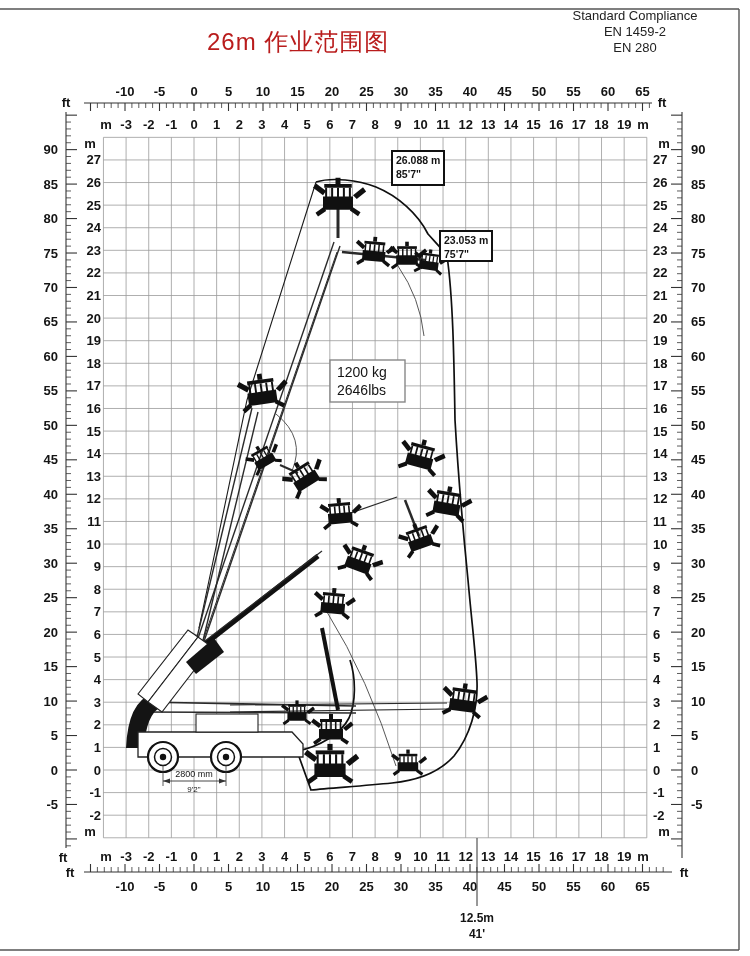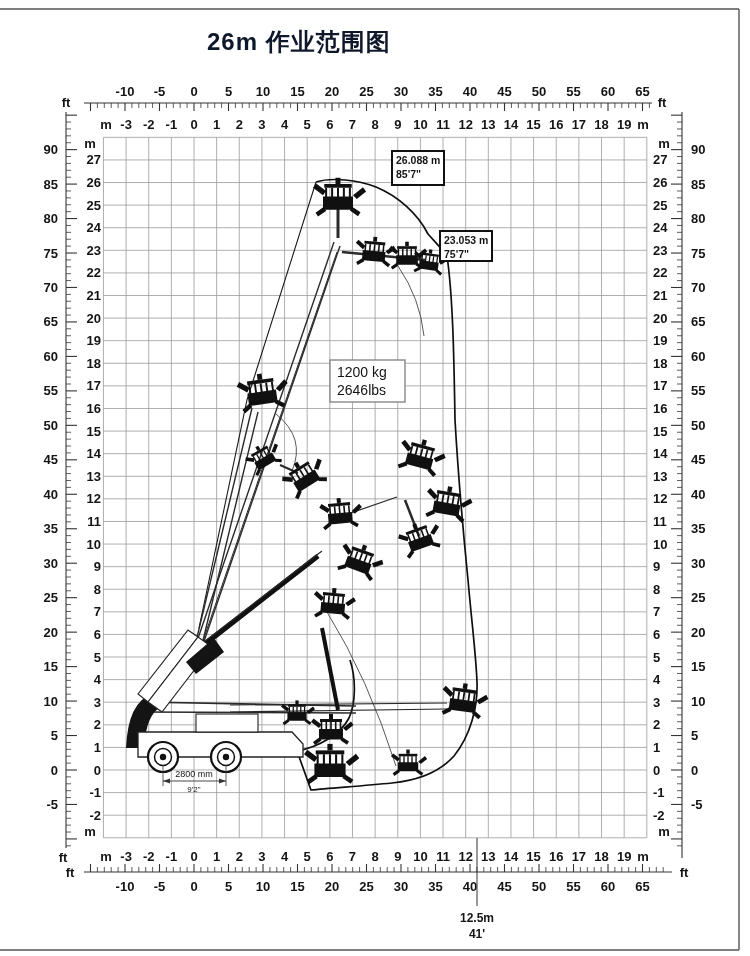--- a/index.html
+++ b/index.html
@@ -1,36 +1,41 @@
 <!DOCTYPE html>
 <html><head>
 <meta charset="utf-8">
 <style>
   html,body{margin:0;padding:0;background:#f8f8f8;}
   .page{position:relative;width:750px;height:956px;background:#ffffff;overflow:hidden;
         font-family:"Liberation Sans","DejaVu Sans",sans-serif;color:#111;}
-  .title{position:absolute;left:207px;top:26px;font-size:24px;letter-spacing:1px;color:#0f172a;font-weight:bold;}
+  .title{position:absolute;left:207px;top:26px;font-size:24px;letter-spacing:1px;color:#b91c1c;}
   .compliance{position:absolute;left:543px;top:7px;width:184px;text-align:center;color:#222;}
   .compliance .head{font-size:13px;line-height:17px;}
   .compliance .std{font-size:13px;line-height:16px;}
   svg{position:absolute;left:0;top:0;}
   svg text{fill:#141414;}
   .ax{font:700 13px "Liberation Sans","DejaVu Sans",sans-serif;}
   .unit{font:700 13px "Liberation Sans","DejaVu Sans",sans-serif;}
   .annB{font:700 10.5px "Liberation Sans","DejaVu Sans",sans-serif;}
   .annL{font:400 14px "Liberation Sans","DejaVu Sans",sans-serif;}
   .dim1{font:400 9px "Liberation Sans","DejaVu Sans",sans-serif;}
   .dim2{font:400 8px "Liberation Sans","DejaVu Sans",sans-serif;}
   .mark{font:700 12px "Liberation Sans","DejaVu Sans",sans-serif;}
 </style>
 </head>
 <body>
 
 <div class="page">
   <div class="title">26m  作业范围图</div>
+  <div class="compliance">
+    <div class="head">Standard Compliance</div>
+    <div class="std">EN 1459-2</div>
+    <div class="std">EN 280</div>
+  </div>
   <svg id="chart" width="750" height="956" viewBox="0 0 750 956">
       <defs>
         <g id="plat" fill="#101010">
           <path d="M-11,-12 h22 v3 h-22 z"></path>
           <path d="M-9.5,-9 v8 M-4.7,-9 v8 M0,-9 v8 M4.7,-9 v8 M9.5,-9 v8" stroke="#101010" stroke-width="1.6" fill="none"></path>
           <path d="M-12,-2 h24 v9 q0,1.5 -1.5,1.5 h-21 q-1.5,0 -1.5,-1.5 z"></path>
           <path d="M-12,-3 l-8,-6 l2.5,-3.5 l8,6 z"></path>
           <path d="M12,-3 l8,-6.5 l2.5,3.5 l-7.5,6 z"></path>
           <path d="M-11,6 l-7,5 l2,3 l6.5,-4.5 z"></path>
           <path d="M11,6 l7,4.5 l-2,3.2 l-6.5,-4.5 z"></path>

